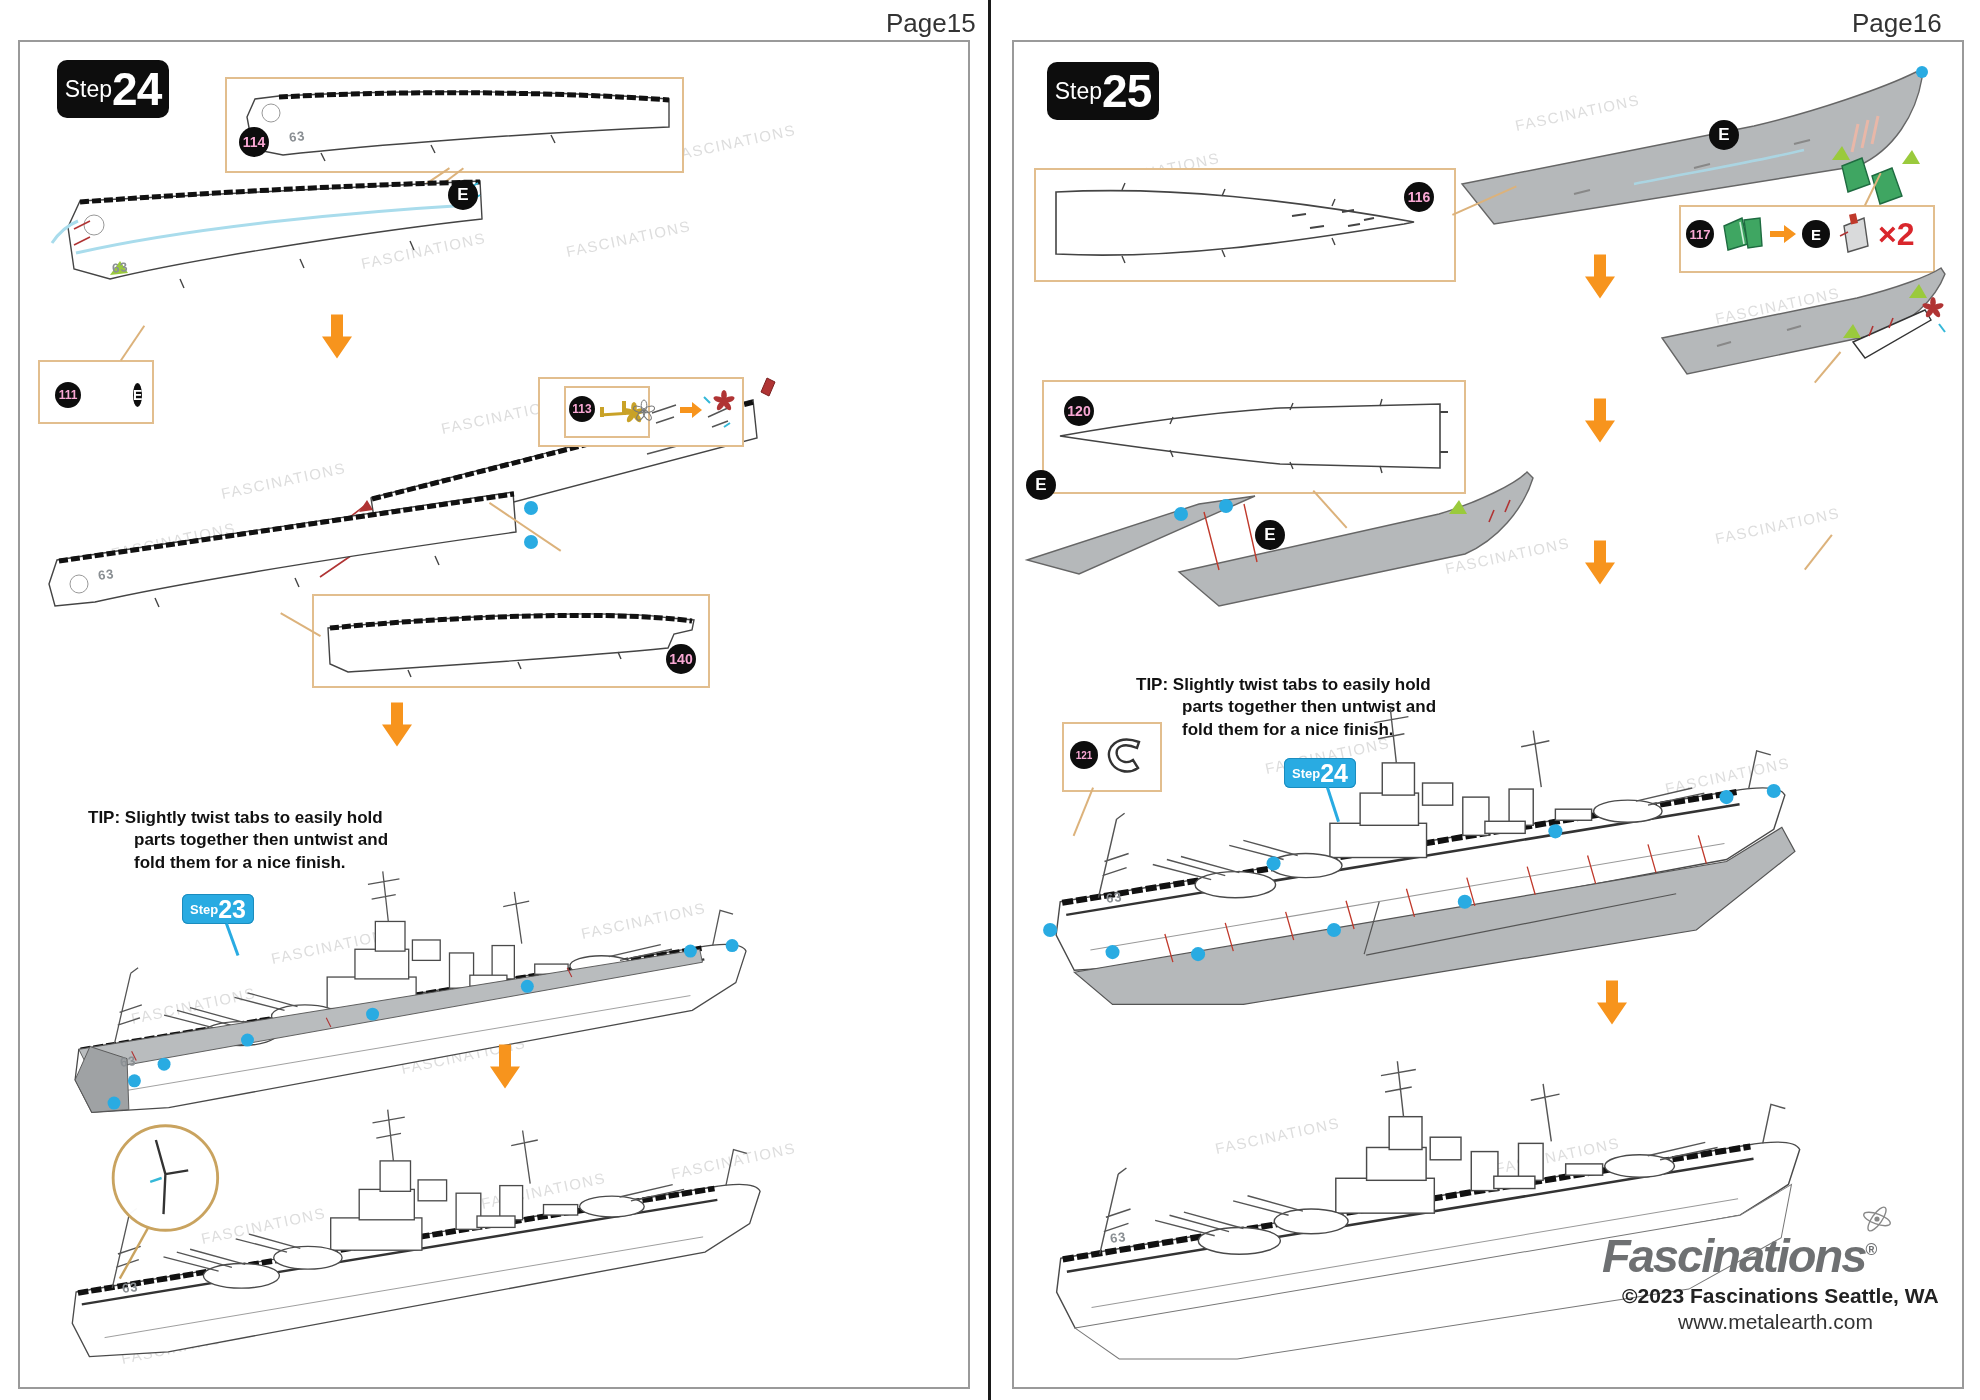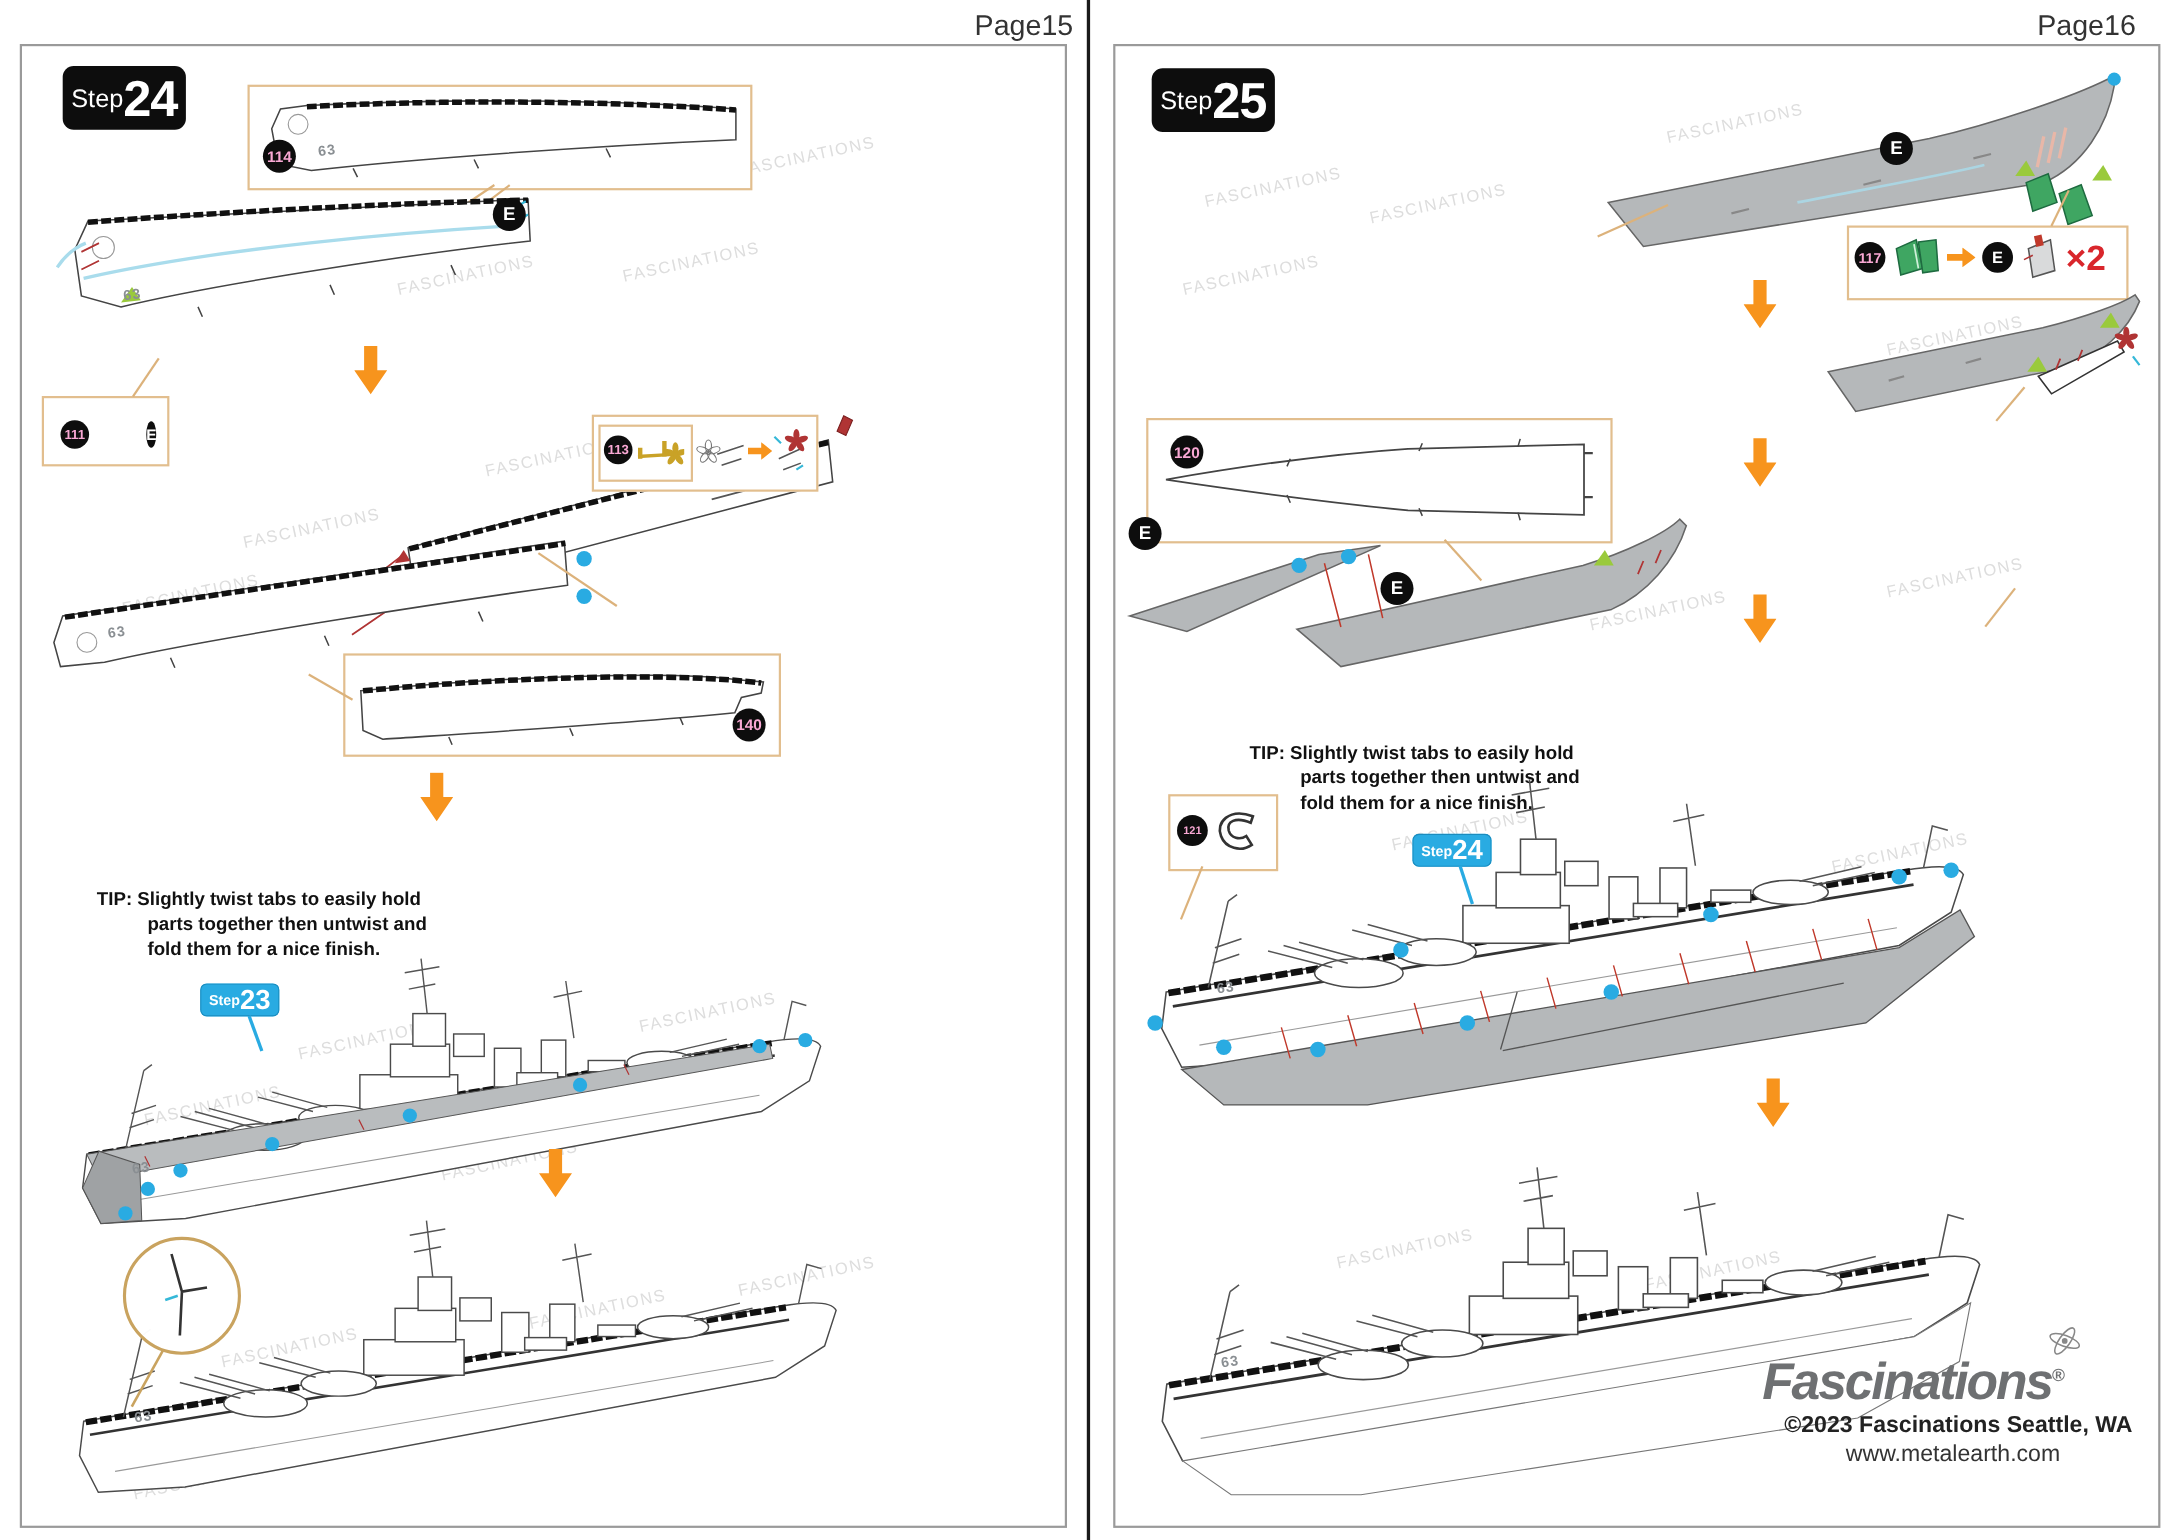--- a/index.html
+++ b/index.html
@@ -182,21 +182,21 @@
     <circle cx="496" cy="136" r="7" fill="#29ABE2"></circle>
     <circle cx="496" cy="170" r="7" fill="#29ABE2"></circle>
     <path d="M 600 66 l 38 -12 M 612 82 l 30 -8" stroke="#555" stroke-width="1.6"></path>
     <use href="#fl" fill="none" stroke="#777" transform="translate(652,48)"></use>
     <path d="M 640 30 l 10 8 M 666 26 l -6 10" stroke="#B03434" stroke-width="1.4"></path>
   </svg>
   <span class="mark63" style="left:78px;top:525px;">63</span>
   <div class="leader" style="left:470px;top:460px;width:86px;transform:rotate(34deg);"></div>
 
   <div class="box" style="left:518px;top:335px;width:202px;height:66px;">
-    <div class="innerbox" style="left:4px;top:7px;width:82px;height:48px;">
+    <div class="innerbox" style="left:24px;top:7px;width:82px;height:48px;">
       <div class="row" style="gap:3px;padding:3px;">
         <div class="pbadge" style="min-width:26px;height:26px;font-size:12px;">113</div>
         <svg width="44" height="36" viewBox="0 0 44 36">
           <path d="M 2 24 L 34 22" stroke="#C9A227" stroke-width="3"></path>
           <path d="M 4 16 l 0 10 M 26 10 l 0 14" stroke="#C9A227" stroke-width="4"></path>
           <use href="#fl" fill="#C9A227" transform="translate(36,22)"></use>
         </svg>
       </div>
     </div>
     <svg class="illus" style="left:92px;top:4px;" width="106" height="56" viewBox="0 0 106 56">
@@ -295,20 +295,28 @@
     <path d="M 120 130 l 16 -4 M 240 104 l 16 -4 M 340 80 l 16 -4" stroke="#888" stroke-width="2"></path>
     <path d="M 180 120 C 240 108 300 98 350 86" stroke="#A9DCEC" stroke-width="2.5" fill="none" opacity="0.8"></path>
     <path d="M 398 88 l 6 -28 M 408 84 l 6 -28 M 418 80 l 6 -28" stroke="#E8B7A8" stroke-width="3"></path>
     <polygon points="388,102 408,94 416,120 394,128" fill="#3FA662" stroke="#1E6B40" stroke-width="1.4"></polygon>
     <polygon points="418,112 438,104 448,132 426,140" fill="#3FA662" stroke="#1E6B40" stroke-width="1.4"></polygon>
     <polygon points="378,96 388,82 396,96" fill="#9ACA3C"></polygon>
     <polygon points="448,100 458,86 466,100" fill="#9ACA3C"></polygon>
   </svg>
   <div class="ebadge" style="left:695px;top:78px;">E</div>
 
+  <div class="box" style="left:20px;top:126px;width:418px;height:110px;">
+    <svg class="illus" style="left:6px;top:6px;" width="402" height="94" viewBox="0 0 402 94">
+      <path d="M 14 16 L 14 78 C 130 84 250 66 362 48 L 372 46 C 250 24 130 10 14 16 Z" fill="#fff" stroke="#444" stroke-width="1.6"></path>
+      <path d="M 250 40 l 14 -2 M 268 52 l 14 -2 M 300 36 l 12 -2 M 306 50 l 12 -2 M 322 44 l 10 -2" stroke="#444" stroke-width="2"></path>
+      <path d="M 80 14 l 3 -7 M 180 20 l 3 -7 M 290 30 l 3 -7 M 80 80 l 3 7 M 180 74 l 3 7 M 290 62 l 3 7" stroke="#444" stroke-width="1.4"></path>
+    </svg>
+    <div class="pbadge" style="position:absolute;left:368px;top:12px;">116</div>
+  </div>
   <div class="leader" style="left:438px;top:172px;width:70px;transform:rotate(-24deg);"></div>
 
   <div class="box" style="left:665px;top:163px;width:252px;height:64px;">
     <div class="row" style="gap:6px;padding:5px;">
       <div class="pbadge" style="min-width:28px;height:28px;font-size:13px;">117</div>
       <svg width="44" height="44" viewBox="0 0 44 44">
         <polygon points="4,14 22,6 28,32 8,38" fill="#3FA662" stroke="#1E6B40" stroke-width="1.4"></polygon>
         <polygon points="24,8 40,6 42,34 28,36" fill="#3FA662" stroke="#1E6B40" stroke-width="1.4"></polygon>
         <path d="M 20 10 l 4 22" stroke="#CFEFD9" stroke-width="1.6"></path>
       </svg>

